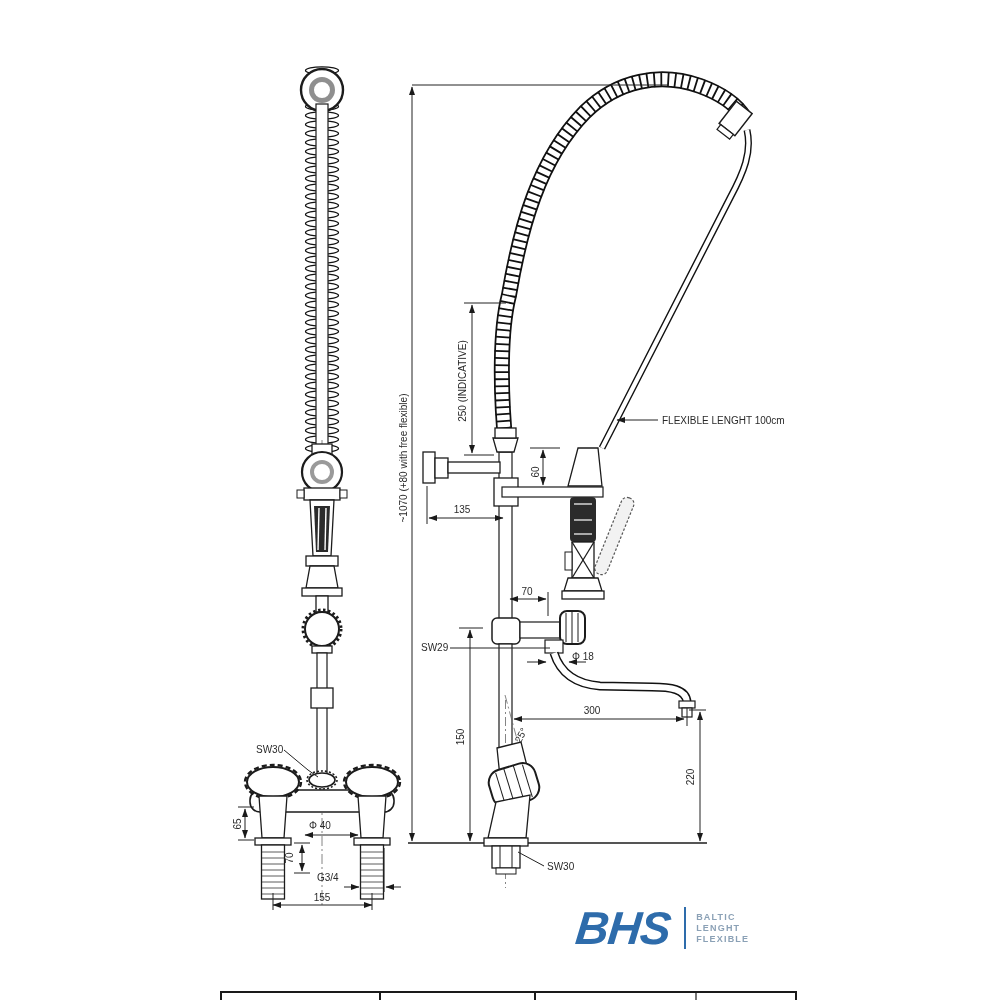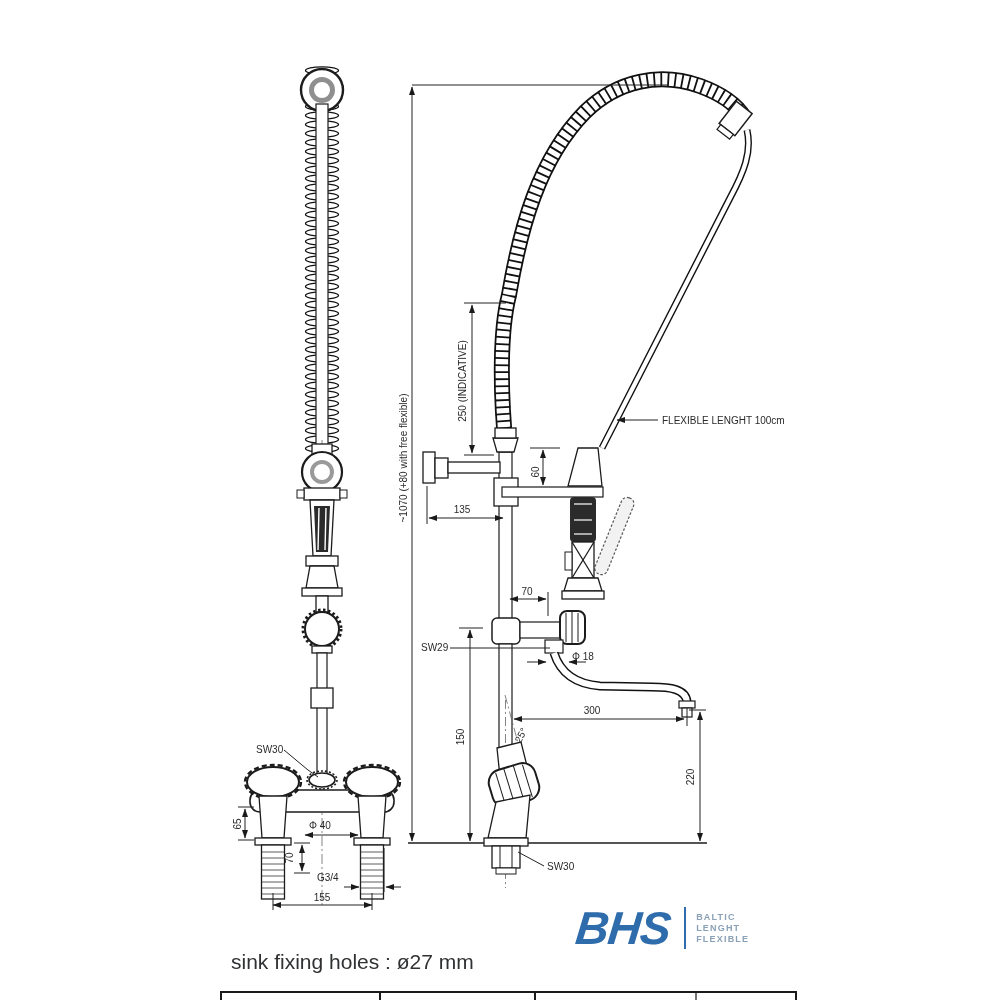--- a/index.html
+++ b/index.html
@@ -280,15 +280,14 @@
 <div class="logo">
   <div class="logo-abbr">BHS</div>
   <div class="logo-divider"></div>
   <div class="logo-text">
     <span>BALTIC</span>
     <span>LENGHT</span>
     <span>FLEXIBLE</span>
   </div>
 </div>
 
-<div class="caption">sink fixing holes : ø27 mm</div>
 
 </div>
 
 </body></html>

